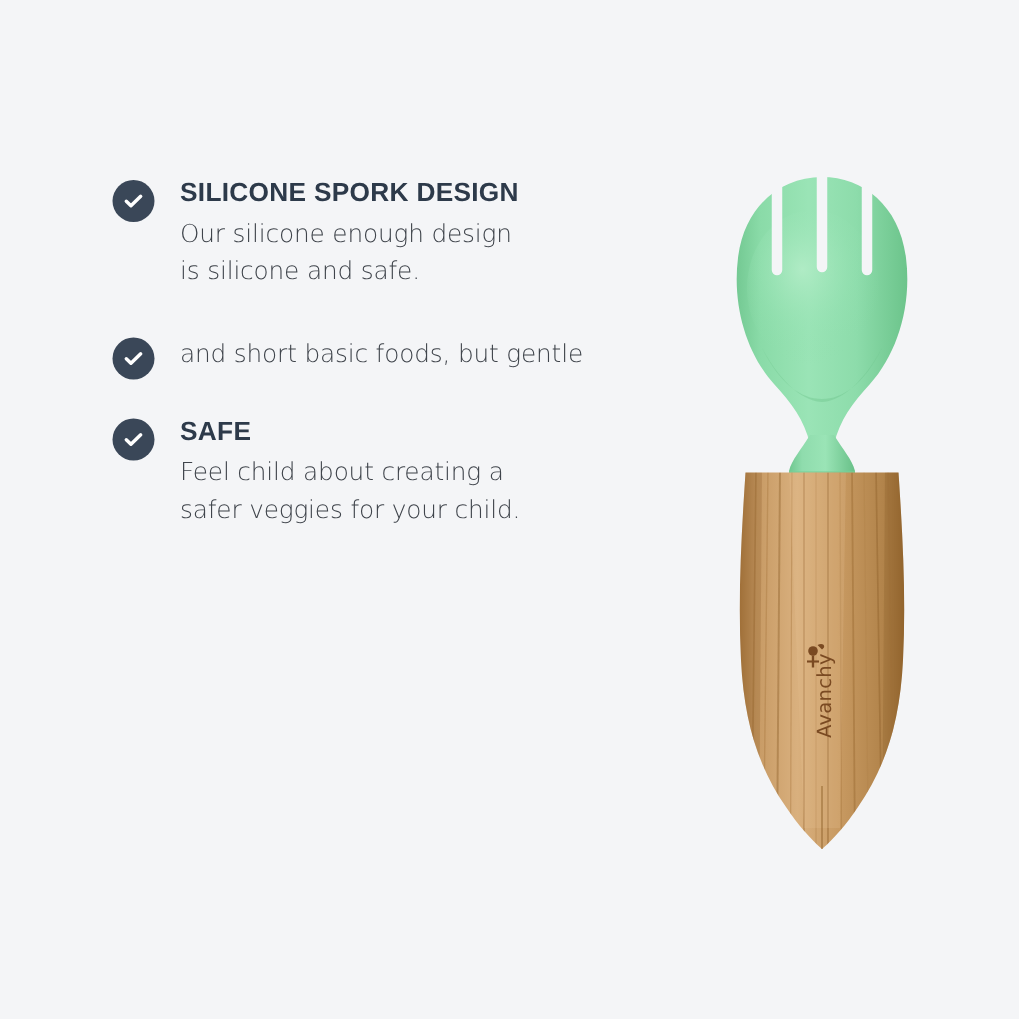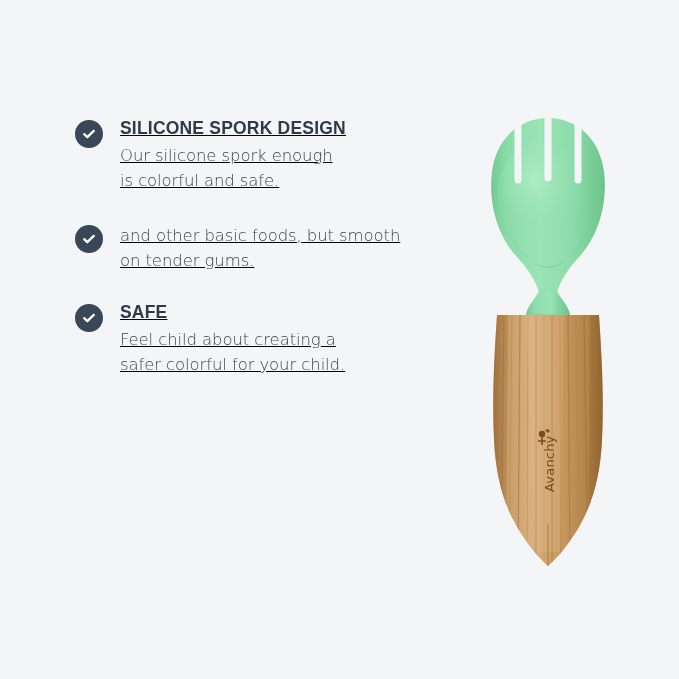--- a/index.html
+++ b/index.html
@@ -20,21 +20,20 @@
     inset: 0;
     background: #f4f5f7;
   }
 
   
   #features {
     position: absolute;
     left: 75px;
     top: 118px;
     width: 400px;
-    text-decoration: underline;
   }
 
   .feature {
     position: relative;
     padding-left: 45px;
     margin-bottom: 22px;
   }
 
   .feature-icon {
     position: absolute;
@@ -114,47 +113,46 @@
   <div id="features">
 
     <div class="feature f1">
       <span class="feature-icon">
         <svg width="16" height="16" viewBox="0 0 16 16" aria-hidden="true">
           <path d="M3.2 8.2 L6.3 11.2 L12.8 4.9" fill="none" stroke="#ffffff" stroke-width="2.3" stroke-linecap="round" stroke-linejoin="round"></path>
         </svg>
       </span>
       <p class="feature-title">SILICONE SPORK DESIGN</p>
       <p class="feature-body">
-        <span class="bline">Our silicone spork enough</span>
-        <span class="bline">is colorful and safe.</span>
+        <span class="bline">Our silicone enough design</span>
+        <span class="bline">is silicone and safe.</span>
       </p>
     </div>
 
     <div class="feature f2">
       <span class="feature-icon">
         <svg width="16" height="16" viewBox="0 0 16 16" aria-hidden="true">
           <path d="M3.2 8.2 L6.3 11.2 L12.8 4.9" fill="none" stroke="#ffffff" stroke-width="2.3" stroke-linecap="round" stroke-linejoin="round"></path>
         </svg>
       </span>
       <p class="feature-body">
-        <span class="bline">and other basic foods, but smooth</span>
-        <span class="bline">on tender gums.</span>
+        <span class="bline">and short basic foods, but gentle</span>
       </p>
     </div>
 
     <div class="feature f3">
       <span class="feature-icon">
         <svg width="16" height="16" viewBox="0 0 16 16" aria-hidden="true">
           <path d="M3.2 8.2 L6.3 11.2 L12.8 4.9" fill="none" stroke="#ffffff" stroke-width="2.3" stroke-linecap="round" stroke-linejoin="round"></path>
         </svg>
       </span>
       <p class="feature-title">SAFE</p>
       <p class="feature-body">
         <span class="bline">Feel child about creating a</span>
-        <span class="bline">safer colorful for your child.</span>
+        <span class="bline">safer veggies for your child.</span>
       </p>
     </div>
 
 
   </div>
 
   <div id="product">
     <svg viewBox="0 0 160 480" aria-hidden="true">
       <defs>
 

